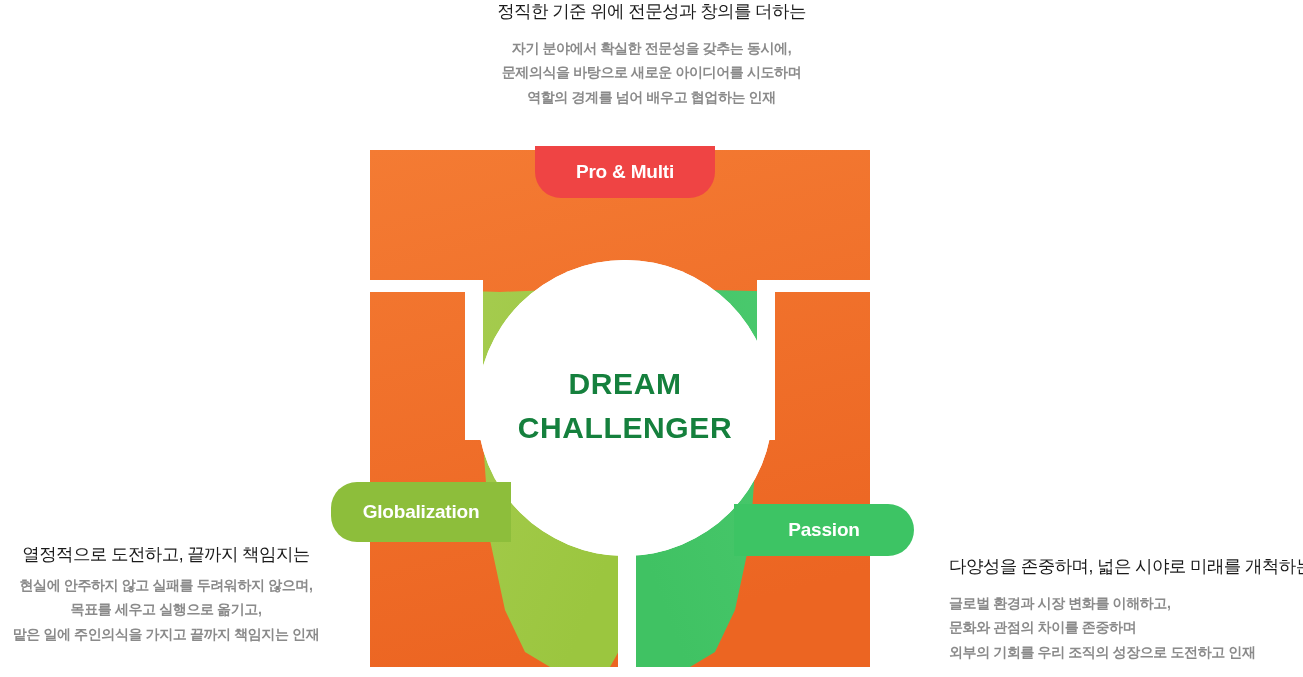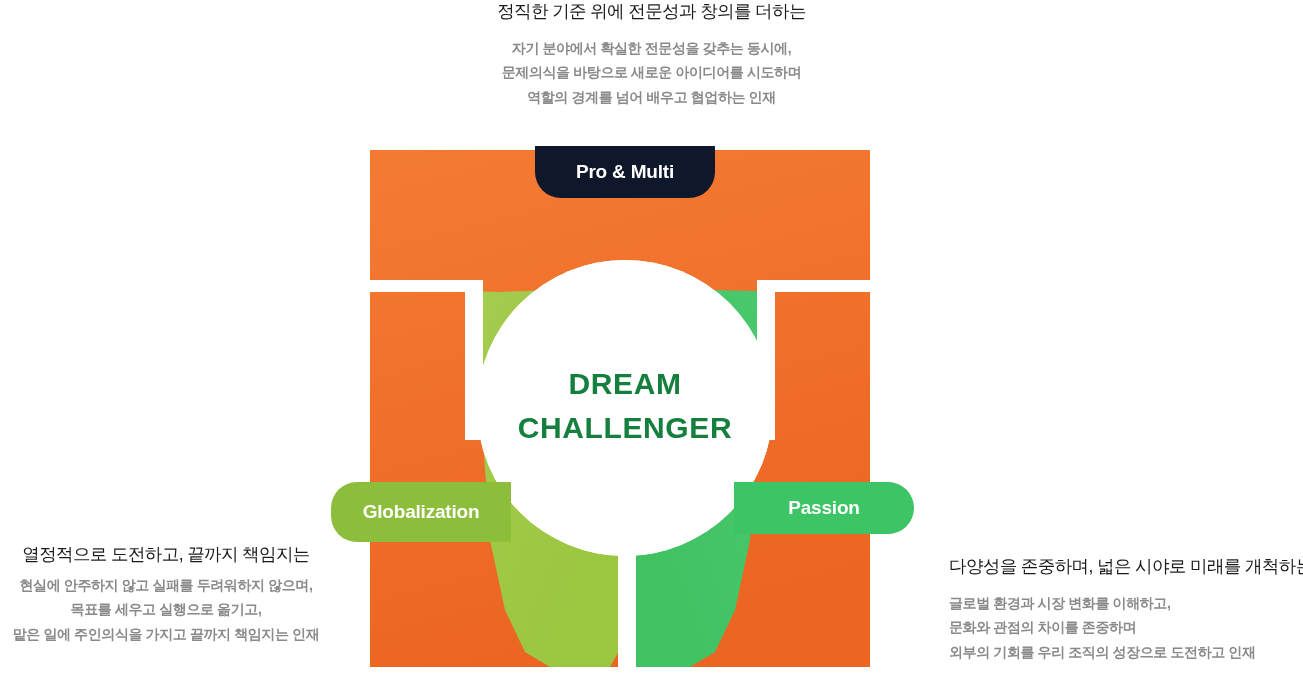--- a/index.html
+++ b/index.html
@@ -101,34 +101,34 @@
     font-weight: 700;
     font-size: 19px;
     letter-spacing: -0.2px;
     white-space: nowrap;
   }
   #pill-pro {
     left: 535px;
     top: 146px;
     width: 180px;
     height: 52px;
-    background: #0f172a;
+    background: #ef4444;
     border-radius: 0 0 26px 26px;
   }
   #pill-glob {
     left: 331px;
     top: 482px;
     width: 180px;
     height: 60px;
     background: #8DBE3B;
     border-radius: 26px 0 0 26px;
   }
   #pill-pass {
     left: 734px;
-    top: 482px;
+    top: 504px;
     width: 180px;
     height: 52px;
     background: #3DC464;
     border-radius: 0 26px 26px 0;
   }
 </style>
 </head>
 <body>
 
 <div class="txt-block" id="top-block">

